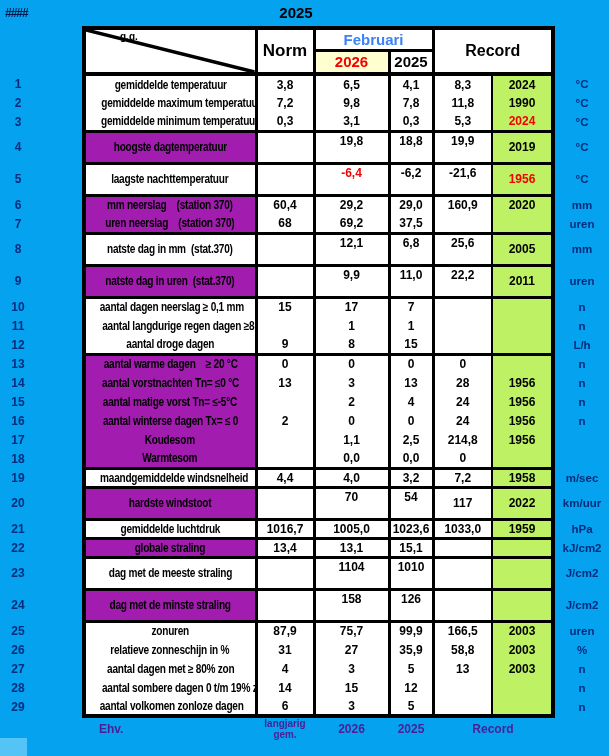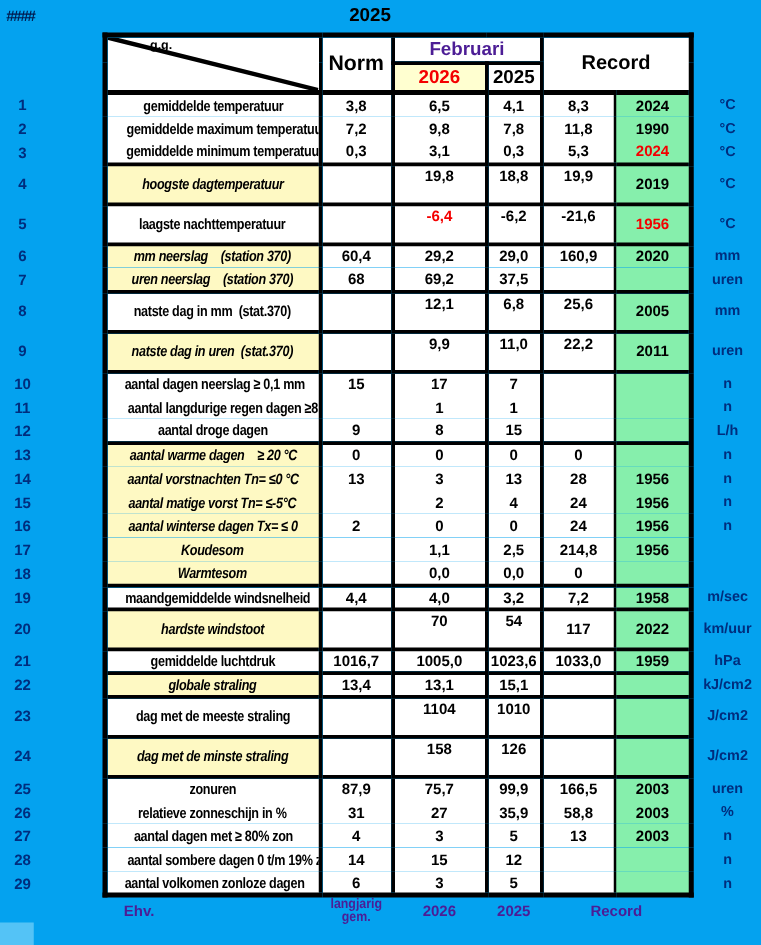--- a/index.html
+++ b/index.html
@@ -14,35 +14,35 @@
 
   table{border-collapse:collapse;table-layout:fixed;width:609px;position:absolute;top:26px;left:0;}
   td,th{padding:0;margin:0;text-align:center;vertical-align:middle;font-size:12px;color:#000;overflow:hidden;white-space:nowrap;}
 
   
   tr.h1{height:22px;} tr.h2{height:24px;}
   .h-corner{border-top:4px solid #000;border-left:4px solid #000;background:#fff;position:relative;}
   .diag{position:absolute;left:0;top:0;width:100%;height:100%;display:block;}
   .gg{position:absolute;top:1px;left:6px;font-size:10px;color:#000;margin-left:28px;}
   .h-norm{border-top:4px solid #000;border-left:3px solid #000;background:#fff;font-size:17px;}
-  .h-feb{border-top:4px solid #000;border-left:3px solid #000;border-bottom:3px solid #000;background:#fff;color:#4c1d95;font-size:15px;}
+  .h-feb{border-top:4px solid #000;border-left:3px solid #000;border-bottom:3px solid #000;background:#fff;color:#3b82f6;font-size:15px;}
   .h-record{border-top:4px solid #000;border-left:3px solid #000;border-right:4px solid #000;background:#fff;font-size:16px;}
   .h-y26{border-left:3px solid #000;background:#ffffd0;color:#f40000;font-size:15px;}
   .h-y25{border-left:3px solid #000;background:#fff;font-size:15px;}
   .blank{border:0;background:transparent;}
 
   
   tbody tr{height:19px;}
   tbody tr.tall{height:32px;}
   .c-rn{color:#002d7d;padding-right:46px;font-size:12px;}
   .c-label{border-left:4px solid #000;background:#fff;}
-  .c-label.green{background:#fef9c3;font-style:italic;}
+  .c-label.green{background:#a21caf;}
   .cond{display:inline-block;transform:scaleX(0.84);transform-origin:50% 50%;letter-spacing:-0.3px;white-space:nowrap;}
   .c-norm,.c-y26,.c-y25,.c-rec{border-left:3px solid #000;background:#fff;}
-  .c-recy{border-left:2px solid #000;border-right:4px solid #000;background:#86efac;}
+  .c-recy{border-left:2px solid #000;border-right:4px solid #000;background:#bef264;}
   .c-unit{color:#002d7d;font-size:11.5px;}
   tr.group-start .bordered{border-top:3px solid #000;}
   tr.first .bordered{border-top:4px solid #000;}
   tr.last .bordered{border-bottom:4px solid #000;}
   .vtop{vertical-align:top;padding-top:1px;}
   .red{color:#f40000;}
 
   
   tr.footer-row{height:18px;}
   .footer-row td{border:0;background:transparent;color:#4c1d95;font-size:12px;}

